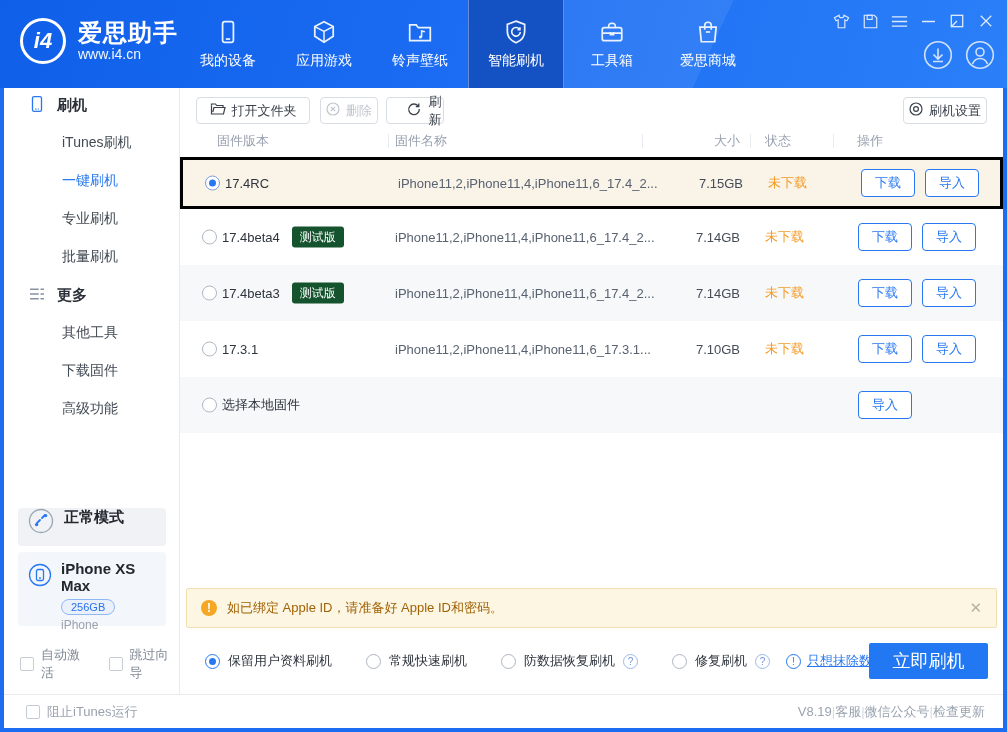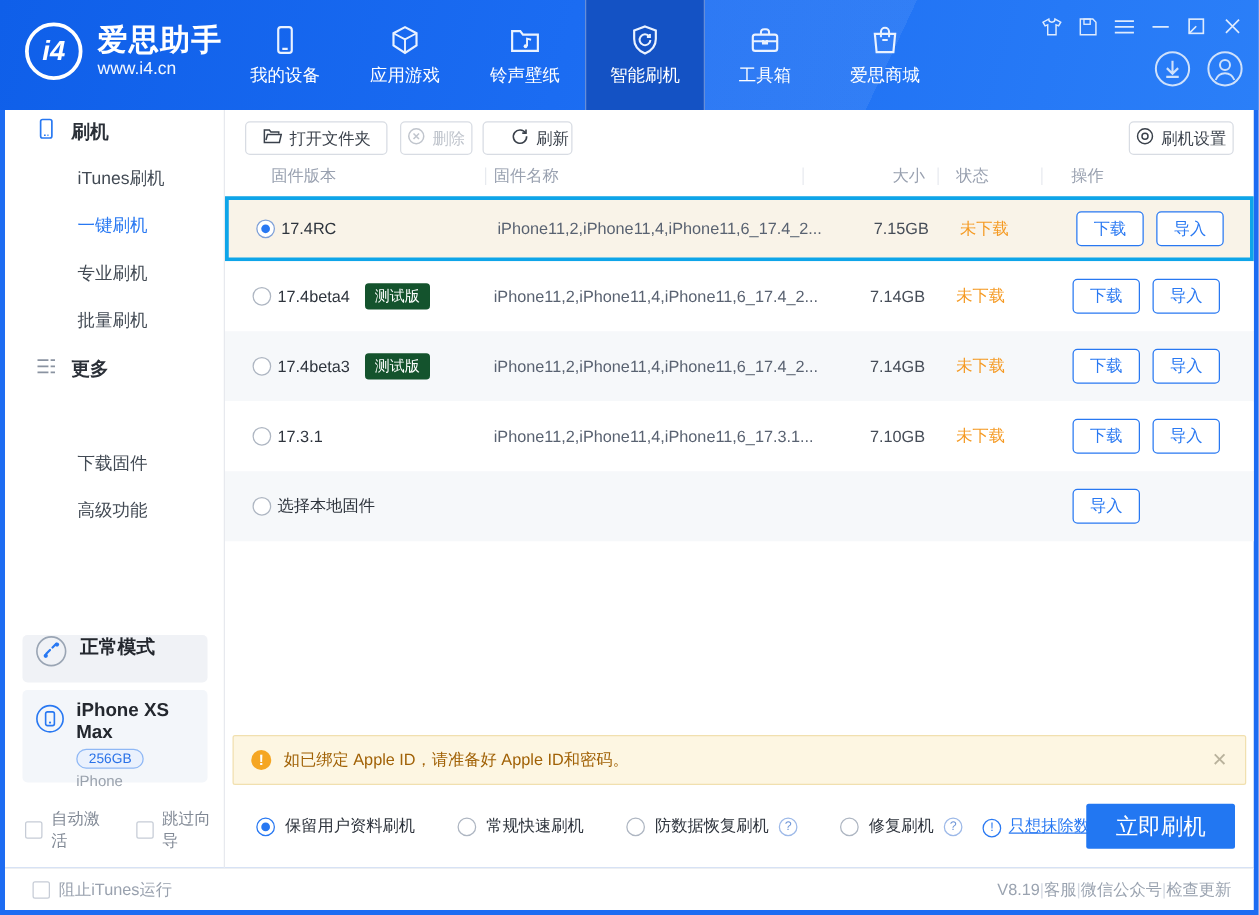--- a/index.html
+++ b/index.html
@@ -50,21 +50,21 @@
   
   .main { position:absolute; left:180px; top:88px; width:823px; height:606px; background:#fff; }
   .tbtn { position:absolute; top:9px; height:27px; display:flex; align-items:center; justify-content:center; gap:6px;
          border:1px solid #d8dce3; border-radius:4px; background:#fff; font-size:13px; color:#3a414b; cursor:pointer; }
   .tbtn.disabled { color:#c0c5cd; cursor:default; }
   .thead { position:absolute; left:0; top:37px; width:823px; height:32px; font-size:13px; color:#99a1b0; }
   .th { position:absolute; top:0; height:32px; display:flex; align-items:center; }
   .th-sep { position:absolute; top:9px; width:1px; height:14px; background:#e7eaef; }
   .trow { position:absolute; left:0; width:823px; background:#fff; }
   .trow.alt { background:#f6f8fa; }
-  .trow.sel { background:#f9f3e8; border:3px solid #0ea5e9; }
+  .trow.sel { background:#f9f3e8; border:3px solid #000000; }
   .cell { position:absolute; top:50%; transform:translateY(-50%); font-size:13px; }
   .radio { position:absolute; left:22px; top:50%; transform:translateY(-50%); width:15px; height:15px;
          border:1px solid #aeb6c2; border-radius:50%; background:#fff; cursor:pointer; }
   .radio.on { border-color:#7d9fd8; }
   .radio.on::after { content:""; position:absolute; left:3px; top:3px; width:7px; height:7px; border-radius:50%; background:#2878f2; }
   .c-ver { left:42px; color:#2e343d; display:flex; align-items:center; }
   .beta-badge { margin-left:12px; padding:2px 8px; background:#14532d; color:#fff; font-size:12px; border-radius:3px;font-family:Liberation Serif, serif; }
   .c-name { left:215px; color:#596271; }
   .c-size { left:480px; width:80px; text-align:right; color:#454c57; }
   .c-status { left:585px; color:#f59a23; }
@@ -272,40 +272,41 @@
       <div class="side-item" style="top: 40px;">iTunes刷机</div>
       <div class="side-item active" style="top: 78px;">一键刷机</div>
       <div class="side-item" style="top: 116px;">专业刷机</div>
       <div class="side-item" style="top: 154px;">批量刷机</div>
       <div class="side-group" style="top: 192px;">
         <span><svg width="18" height="14" viewBox="0 0 20 16">
             <path d="M2 2.5h16M2 8h16M2 13.5h16" stroke="#8a93a1" stroke-width="1.6" stroke-dasharray="10 2 4 10"></path>
           </svg></span>
         <span>更多</span>
       </div>
+      <div class="side-item" style="top: 230px;">其他工具</div>
       <div class="side-item" style="top: 268px;">下载固件</div>
       <div class="side-item" style="top: 306px;">高级功能</div>
     </aside>
 
   <main class="main">
     <button class="tbtn" style="left:16px;width:114px;">
       <span><svg width="16" height="14" viewBox="0 0 16 14">
             <path d="M1.5 3.5v8.5h12l1.5-6.5H4L2.8 10" fill="none" stroke="#3a414b" stroke-width="1.2"></path>
             <path d="M1.5 3.5V2h4l1.2 1.5H13V5" fill="none" stroke="#3a414b" stroke-width="1.2"></path>
           </svg></span>
       <span>打开文件夹</span>
     </button>
     <button class="tbtn disabled" style="left:140px;width:58px;">
       <span><svg width="14" height="14" viewBox="0 0 14 14">
             <circle cx="7" cy="7" r="6" fill="none" stroke="#c0c5cd" stroke-width="1.2"></circle>
             <path d="M4.8 4.8l4.4 4.4m0-4.4L4.8 9.2" stroke="#c0c5cd" stroke-width="1.2"></path>
           </svg></span>
       <span>删除</span>
     </button>
-    <button class="tbtn" style="left:206px;width:72px;padding-left:20px;">
+    <button class="tbtn" style="left:206px;width:58px;padding-left:20px;">
       <span><svg width="14" height="14" viewBox="0 0 14 14">
             <path d="M11.5 4.5A5.3 5.3 0 1 0 12.3 7" fill="none" stroke="#3a414b" stroke-width="1.3"></path>
             <path d="M11.8 1.5v3h-3" fill="none" stroke="#3a414b" stroke-width="1.3"></path>
           </svg></span>
       <span>刷新</span>
     </button>
     <button class="tbtn" style="left:723px;width:84px;">
       <span><svg width="14" height="14" viewBox="0 0 14 14">
             <circle cx="7" cy="7" r="6" fill="none" stroke="#3a414b" stroke-width="1.2"></circle>
             <circle cx="7" cy="7" r="2.4" fill="none" stroke="#3a414b" stroke-width="1.2"></circle>

